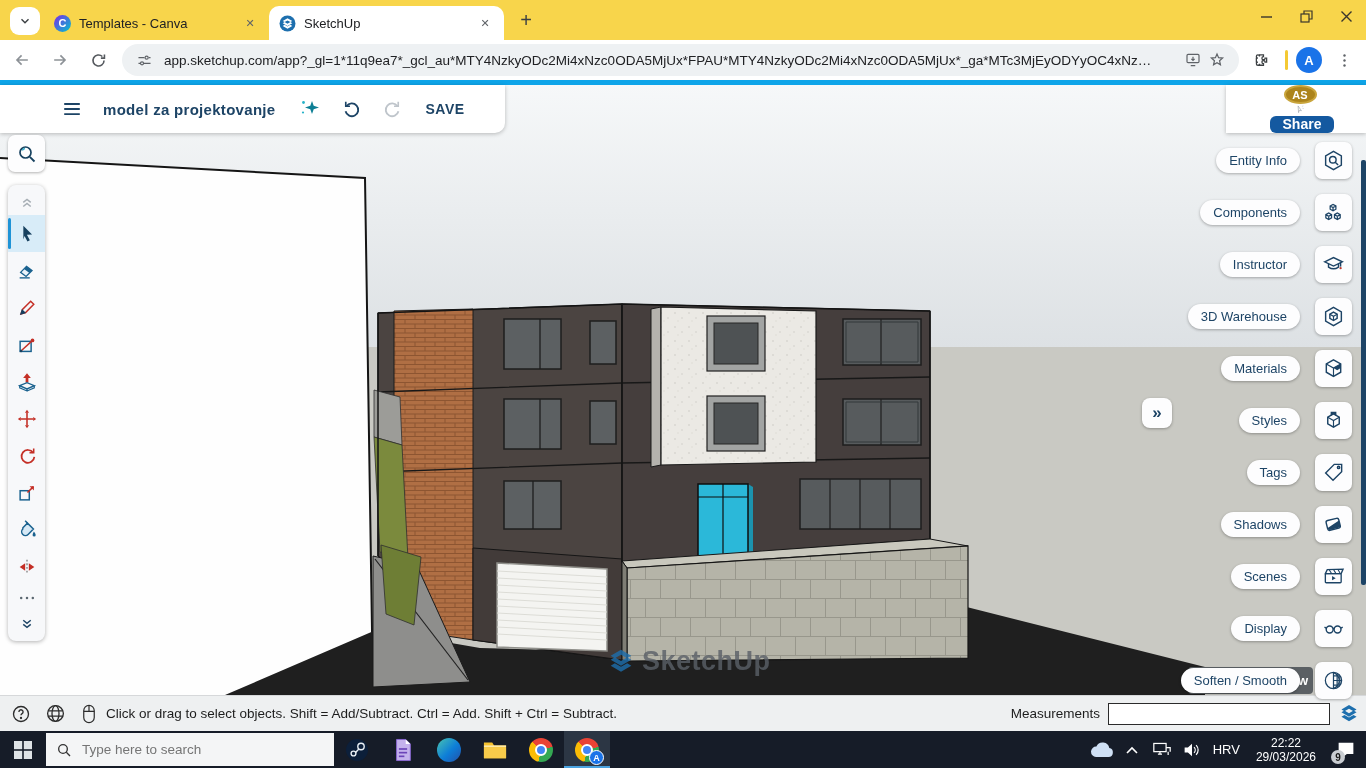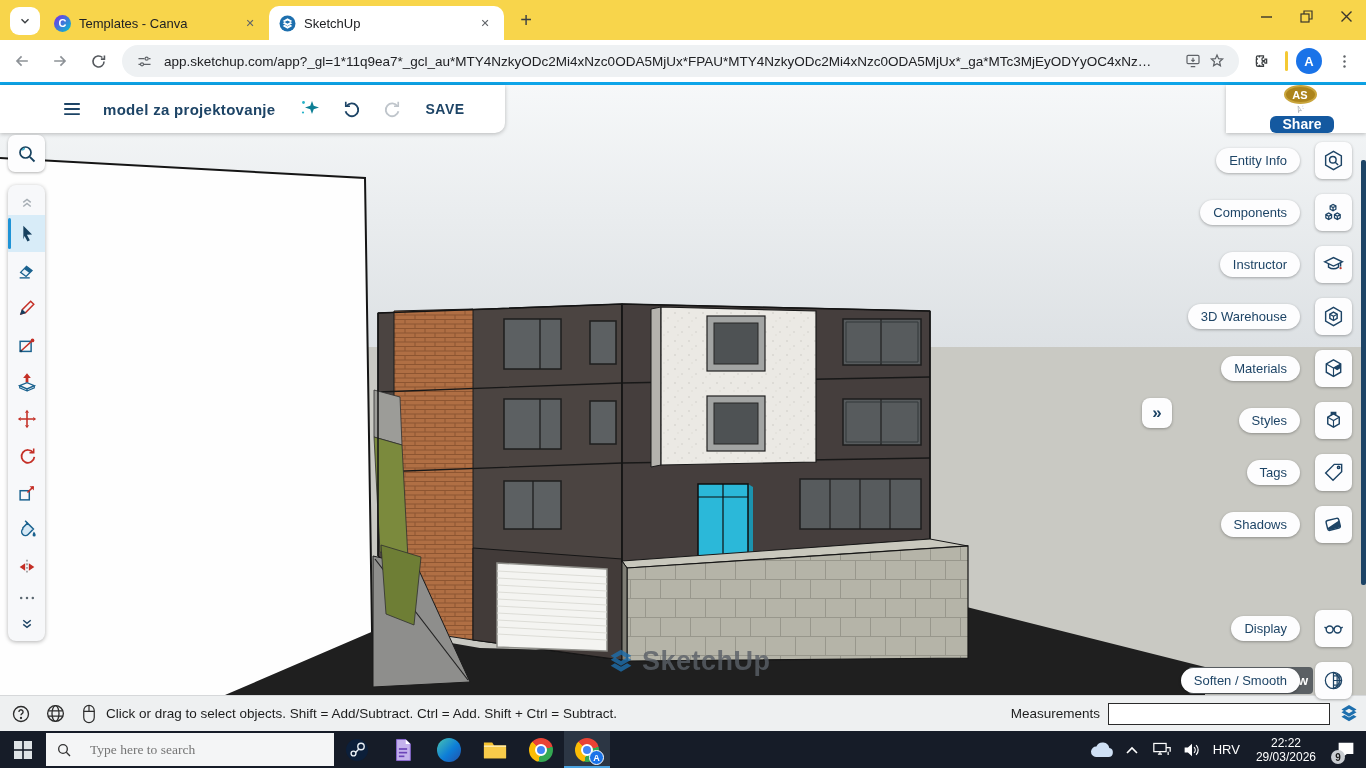--- a/index.html
+++ b/index.html
@@ -11,21 +11,21 @@
   .tab{height:34px;display:flex;align-items:center;padding:0 10px;font-size:13px;color:#202124;min-width:0;}
   .tab.inactive{width:205px;}
   .tab.active{width:215px;background:#fff;border-radius:10px 10px 0 0;}
   .tab-label{flex:1;white-space:nowrap;overflow:hidden;margin:0 8px;}
   .tab-close{width:18px;height:18px;border-radius:50%;display:flex;align-items:center;justify-content:center;font-size:11px;color:#5f6368;}
   .fav-canva{width:17px;height:17px;border-radius:50%;background:linear-gradient(135deg,#7d2ae8,#00c4cc);color:#fff;font-size:11px;font-weight:bold;display:flex;align-items:center;justify-content:center;flex:none;}
   .newtab{width:28px;height:28px;margin:0 0 6px 8px;font-size:20px;color:#3c4043;display:flex;align-items:center;justify-content:center;}
   .wincontrols{margin-left:auto;display:flex;height:40px;}
   .winbtn{width:40px;height:32px;display:flex;align-items:center;justify-content:center;}
   
-  #chrometoolbar{position:absolute;left:0;top:40px;width:1366px;height:45px;background:#fff;border-bottom:3px solid #0ea5e9;display:flex;align-items:center;box-sizing:border-box;}
+  #chrometoolbar{position:absolute;left:0;top:40px;width:1366px;height:45px;background:#fff;border-bottom:5px solid #0ea5e9;display:flex;align-items:center;box-sizing:border-box;}
   .navbtn{width:32px;height:32px;display:flex;align-items:center;justify-content:center;margin-left:6px;flex:none;}
   .urlbar{height:32px;flex:1;max-width:1105px;margin-left:8px;background:#eef1f3;border-radius:16px;display:flex;align-items:center;padding:0 10px;min-width:0;}
   .urltext{flex:1;font-size:13.5px;color:#202124;white-space:nowrap;overflow:hidden;margin:0 8px;}
   .chip{width:24px;height:24px;display:flex;align-items:center;justify-content:center;flex:none;}
   .yellowsep{width:3px;height:20px;border-radius:2px;background:#f4c934;margin:0 8px;}
   .avatarA{width:26px;height:26px;border-radius:50%;background:#1a73e8;color:#fff;font-size:13px;font-weight:bold;display:flex;align-items:center;justify-content:center;}
   
   #canvas{position:absolute;left:0;top:85px;width:1366px;height:610px;}
   #su-topbar{position:absolute;left:0;top:0;width:460px;height:48px;background:#fff;border-radius:0 0 10px 0;box-shadow:0 1px 4px rgba(0,0,0,.25);display:flex;align-items:center;z-index:5;padding-left:45px;}
   #su-title{font-size:15px;font-weight:bold;color:#1d4466;letter-spacing:.3px;margin:0 18px 0 14px;}
@@ -52,21 +52,21 @@
   #statusbar{position:absolute;left:0;top:695px;width:1366px;height:36px;background:#eef0f1;border-top:1px solid #d6d8da;display:flex;align-items:center;box-sizing:border-box;}
   .sbico{width:26px;height:26px;display:flex;align-items:center;justify-content:center;margin-left:8px;flex:none;}
   #sb-hint{font-size:13.5px;color:#1d1d1d;margin-left:4px;white-space:nowrap;}
   #measure-wrap{margin-left:auto;display:flex;align-items:center;}
   #measure-label{font-size:13.5px;color:#1d1d1d;margin-right:8px;}
   #measure-input{width:212px;height:20px;border:1px solid #2b2b2b;background:#fff;font-size:13px;padding:0 4px;}
   
   #taskbar{position:absolute;left:0;top:731px;width:1366px;height:37px;background:#161c28;display:flex;align-items:center;}
   #start-btn{width:46px;height:37px;display:flex;align-items:center;justify-content:center;}
   #tb-search{width:288px;height:33px;background:#f4f5f6;display:flex;align-items:center;padding:0 10px;box-sizing:border-box;}
-  #tb-search input{border:none;outline:none;background:transparent;font-size:13.5px;color:#333;margin-left:16px;width:220px;font-family:Liberation Serif, serif;}
+  #tb-search input{border:none;outline:none;background:transparent;font-size:13.5px;color:#333;margin-left:8px;width:220px;font-family:Liberation Sans, sans-serif;}
   .tbicon{width:46px;height:37px;display:flex;align-items:center;justify-content:center;position:relative;}
   .tbicon.active{background:#2c3644;box-shadow:inset 0 -2px 0 #4aa3e0;}
   .circle-ic{width:24px;height:24px;border-radius:50%;}
   .chrome-ic{position:relative;width:24px;height:24px;border-radius:50%;background:conic-gradient(from -45deg,#ea4335 0 33%,#34a853 0 66%,#fbbc05 0 100%);}
   .chrome-ic:after{content:"";position:absolute;left:6px;top:6px;width:12px;height:12px;border-radius:50%;background:#4285f4;border:2.5px solid #fff;box-sizing:border-box;}
   .abadge{position:absolute;right:6px;bottom:3px;width:13px;height:13px;border-radius:50%;background:#1a73e8;color:#fff;font-size:9px;font-weight:bold;display:flex;align-items:center;justify-content:center;border:1px solid #fff;}
   #tray{margin-left:auto;display:flex;align-items:center;height:37px;}
   .trayico{width:30px;height:37px;display:flex;align-items:center;justify-content:center;}
   #lang{color:#fff;font-size:13px;margin:0 6px;}
   #clock{color:#fff;font-size:12px;text-align:center;line-height:14px;margin:0 10px;}
@@ -483,20 +483,31 @@
     <span class="pill">Shadows</span>
     <span class="picon">
         <svg width="23" height="23" viewBox="0 0 24 24" fill="none" stroke="#1d4466" stroke-width="1.5">
           <g transform="rotate(-14 12 12)">
             <rect x="5" y="6.5" width="13.5" height="10.5" rx="2"></rect>
             <path d="M5.3 14l13.2-4.8v5.3a2 2 0 0 1-2 2H6.8a2 2 0 0 1-1.5-2.5z" fill="#1d4466" stroke="none"></path>
           </g>
         </svg>
       </span>
   </div>
+  <div class="panel-row" style="top:473px">
+    <span class="pill">Scenes</span>
+    <span class="picon">
+        <svg width="23" height="23" viewBox="0 0 24 24" fill="none" stroke="#1d4466" stroke-width="1.4">
+          <rect x="3.5" y="9" width="16.5" height="9.5" rx="1"></rect>
+          <path d="M3.5 9l2-4.2 16.5-.5-2 4.7z"></path>
+          <path d="M7.5 4.9l2.3 3.8M12 4.7l2.3 3.8M16.5 4.5l2.3 3.8" stroke-width="1.1"></path>
+          <path d="M10.5 11.5v4.5l3.8-2.2z" fill="#1d4466" stroke="none"></path>
+        </svg>
+      </span>
+  </div>
   <div class="panel-row" style="top:525px">
     <span class="pill">Display</span>
     <span class="picon">
         <svg width="23" height="23" viewBox="0 0 24 24" fill="none" stroke="#1d4466" stroke-width="1.5">
           <circle cx="8" cy="13" r="3.6"></circle>
           <circle cx="16.2" cy="13" r="3.6"></circle>
           <path d="M11.6 12.4c.3-.5 1-.5 1.3 0M4.4 11.5l-1.8-1M19.8 11.5l1.8-1"></path>
         </svg>
       </span>
   </div>

